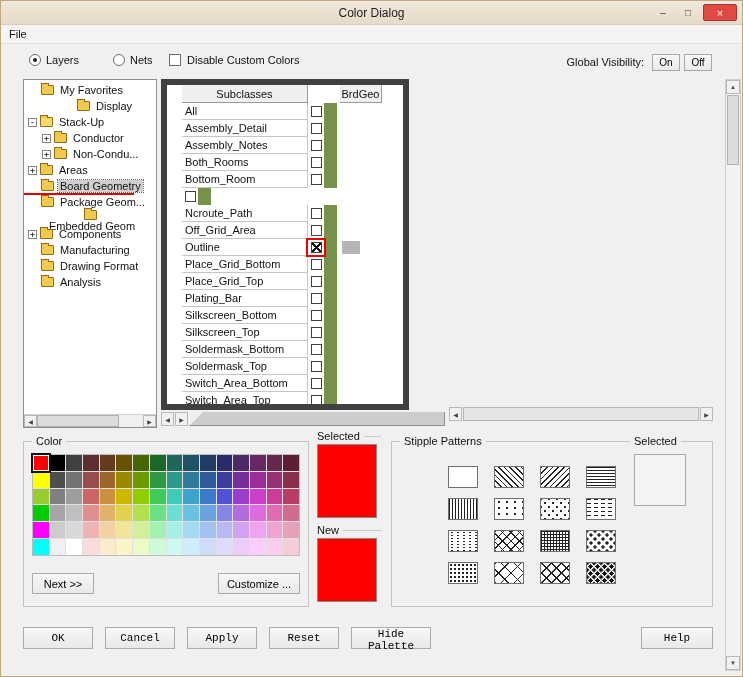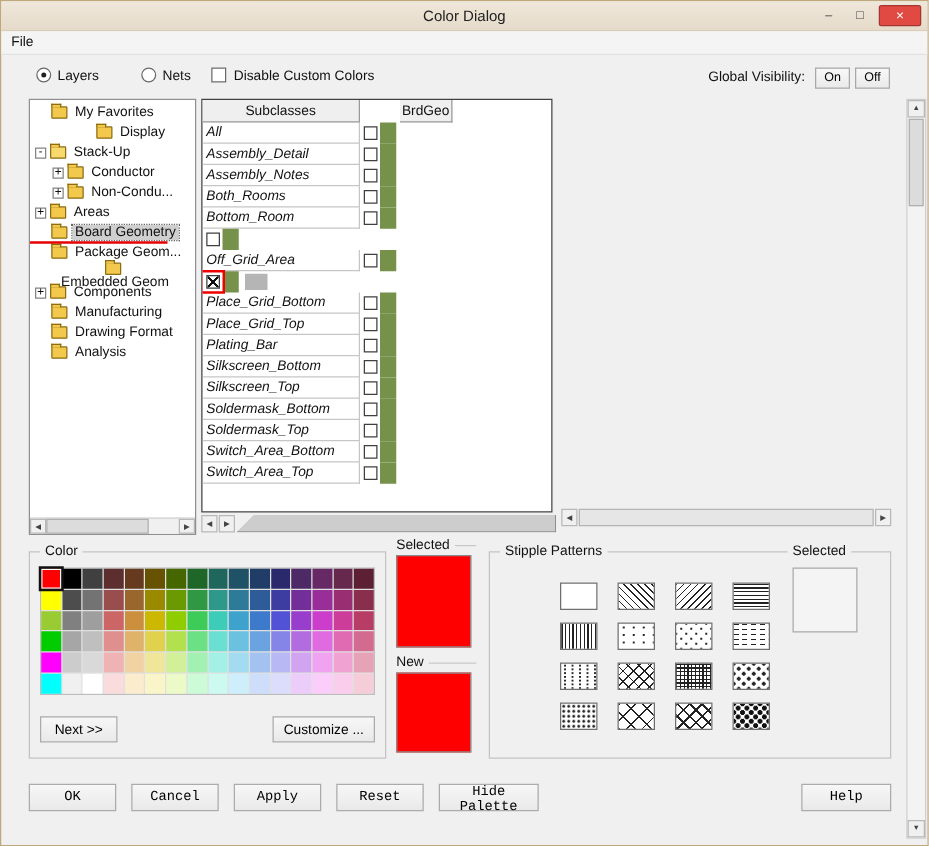--- a/index.html
+++ b/index.html
@@ -45,28 +45,28 @@
   .tree-label{padding:0 2px;}
   .tree-label.sel{background:#cfcfcf;outline:1px dotted #666;}
   .red-underline{position:absolute;left:0;bottom:-1px;width:110px;height:2px;background:#e60000;z-index:3;}
   .tree-hscroll{position:absolute;left:0;right:0;bottom:0;height:13px;background:#f0f0f0;border-top:1px solid #cfcfcf;display:flex;}
   .hs-arrow{width:13px;background:#f0f0f0;border:1px solid #b8b8b8;font-size:6px;display:flex;align-items:center;
     justify-content:center;color:#444;flex:none;}
   .tree-thumb{width:62%;background:#dcdcdc;border:1px solid #b0b0b0;}
   .hs-fill{flex:1;}
 
   
-  .table-panel{position:absolute;left:160px;top:78px;width:281px;height:331px;background:#fff;border:1px solid #404040;overflow:hidden;}
+  .table-panel{position:absolute;left:160px;top:78px;width:248px;height:331px;background:#fff;border:6px solid #404040;overflow:hidden;padding-left:15px;}
   .thead{display:flex;height:18px;}
   .th{background:#efefef;border-right:1px solid #9a9a9a;border-bottom:1px solid #9a9a9a;display:flex;align-items:center;
     justify-content:center;}
   .th.c1{width:126px;} .th.c2{width:42px;margin-left:32px;}
   .trow{display:flex;height:17px;align-items:center;}
   .tcell-label{width:126px;height:100%;border-right:1px solid #c6c6c6;border-bottom:1px solid #c6c6c6;display:flex;
-    align-items:center;padding:0 3px;overflow:hidden;white-space:nowrap;font-style:italic;}
+    align-items:center;padding:0 3px;overflow:hidden;white-space:nowrap;}
   .cb-wrap{width:16px;height:100%;display:flex;align-items:center;justify-content:center;flex:none;}
   .cb-wrap.anno{box-shadow:0 0 0 2px #ee0000;height:15px;background:#fff;z-index:2;}
   .cb{width:11px;height:11px;border:1px solid #3f3f3f;background:#fff;flex:none;}
   .cb.checked{background-image:linear-gradient(45deg,transparent 44%,#111 44% 56%,transparent 56%),
     linear-gradient(135deg,transparent 44%,#111 44% 56%,transparent 56%);}
   .gcell{width:13px;height:17px;flex:none;}
   .row-marker{width:18px;height:13px;background:#b5b5b5;margin-left:5px;flex:none;}
 
   
   .tabstrip{position:absolute;left:160px;top:411px;width:284px;height:14px;display:flex;gap:1px;}
@@ -295,27 +295,35 @@
           </div>
           <span class="gcell" data-name="subclass-color-swatch" style="background: rgb(118, 145, 74);"></span>
         </div>
         <div class="trow" data-name="table-row">
           <div class="cb-wrap" data-name="checkbox-wrap">
             <span class="cb" data-name="subclass-visibility-checkbox"></span>
           </div>
           <span class="gcell" data-name="subclass-color-swatch" style="background: rgb(118, 145, 74);"></span>
         </div>
         <div class="trow" data-name="table-row">
+          <div class="tcell-label" data-name="subclass-label">Ncroute_Path</div>
+          <div class="cb-wrap" data-name="checkbox-wrap">
+            <span class="cb" data-name="subclass-visibility-checkbox"></span>
+          </div>
+          <span class="gcell" data-name="subclass-color-swatch" style="background: rgb(118, 145, 74);"></span>
+        </div>
+        <div class="trow" data-name="table-row">
           <div class="tcell-label" data-name="subclass-label">Off_Grid_Area</div>
           <div class="cb-wrap" data-name="checkbox-wrap">
             <span class="cb" data-name="subclass-visibility-checkbox"></span>
           </div>
           <span class="gcell" data-name="subclass-color-swatch" style="background: rgb(118, 145, 74);"></span>
         </div>
         <div class="trow" data-name="table-row">
+          <div class="tcell-label" data-name="subclass-label">Outline</div>
           <div class="cb-wrap anno" data-name="annotation-box">
             <span class="cb checked" data-name="subclass-visibility-checkbox"></span>
           </div>
           <span class="gcell" data-name="subclass-color-swatch" style="background: rgb(118, 145, 74);"></span>
           <span class="row-marker" data-name="selection-marker"></span>
         </div>
         <div class="trow" data-name="table-row">
           <div class="tcell-label" data-name="subclass-label">Place_Grid_Bottom</div>
           <div class="cb-wrap" data-name="checkbox-wrap">
             <span class="cb" data-name="subclass-visibility-checkbox"></span>

